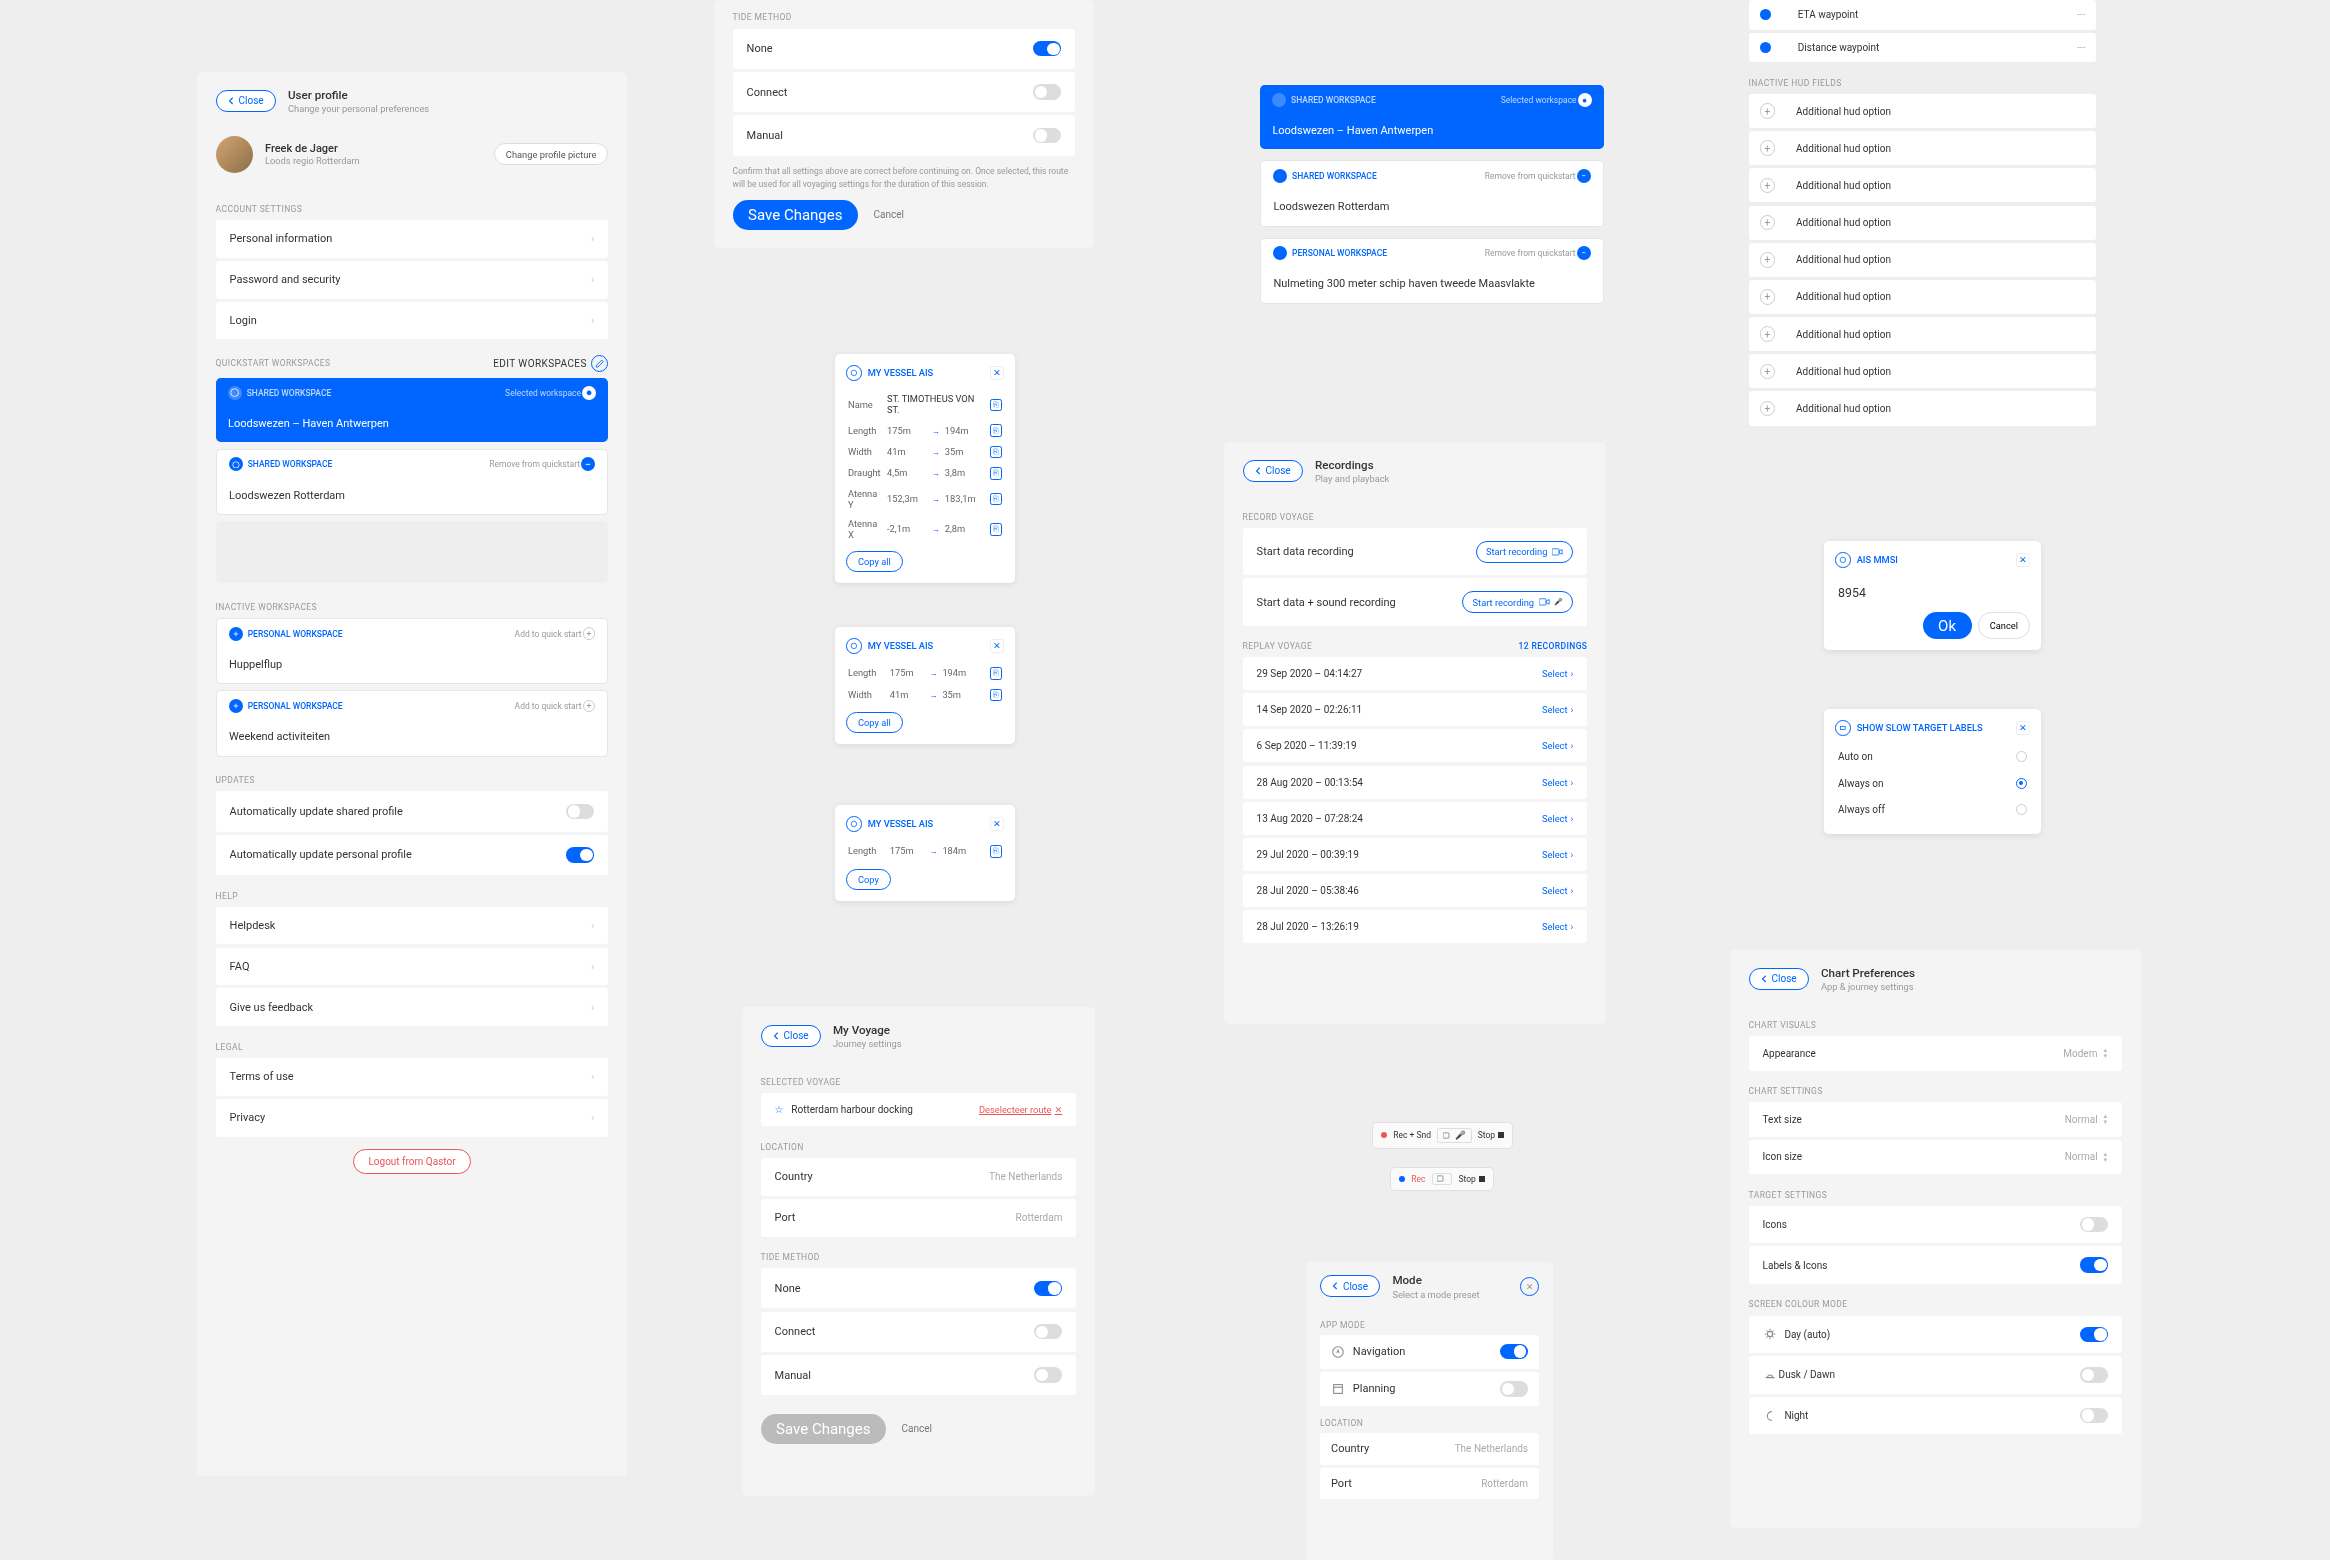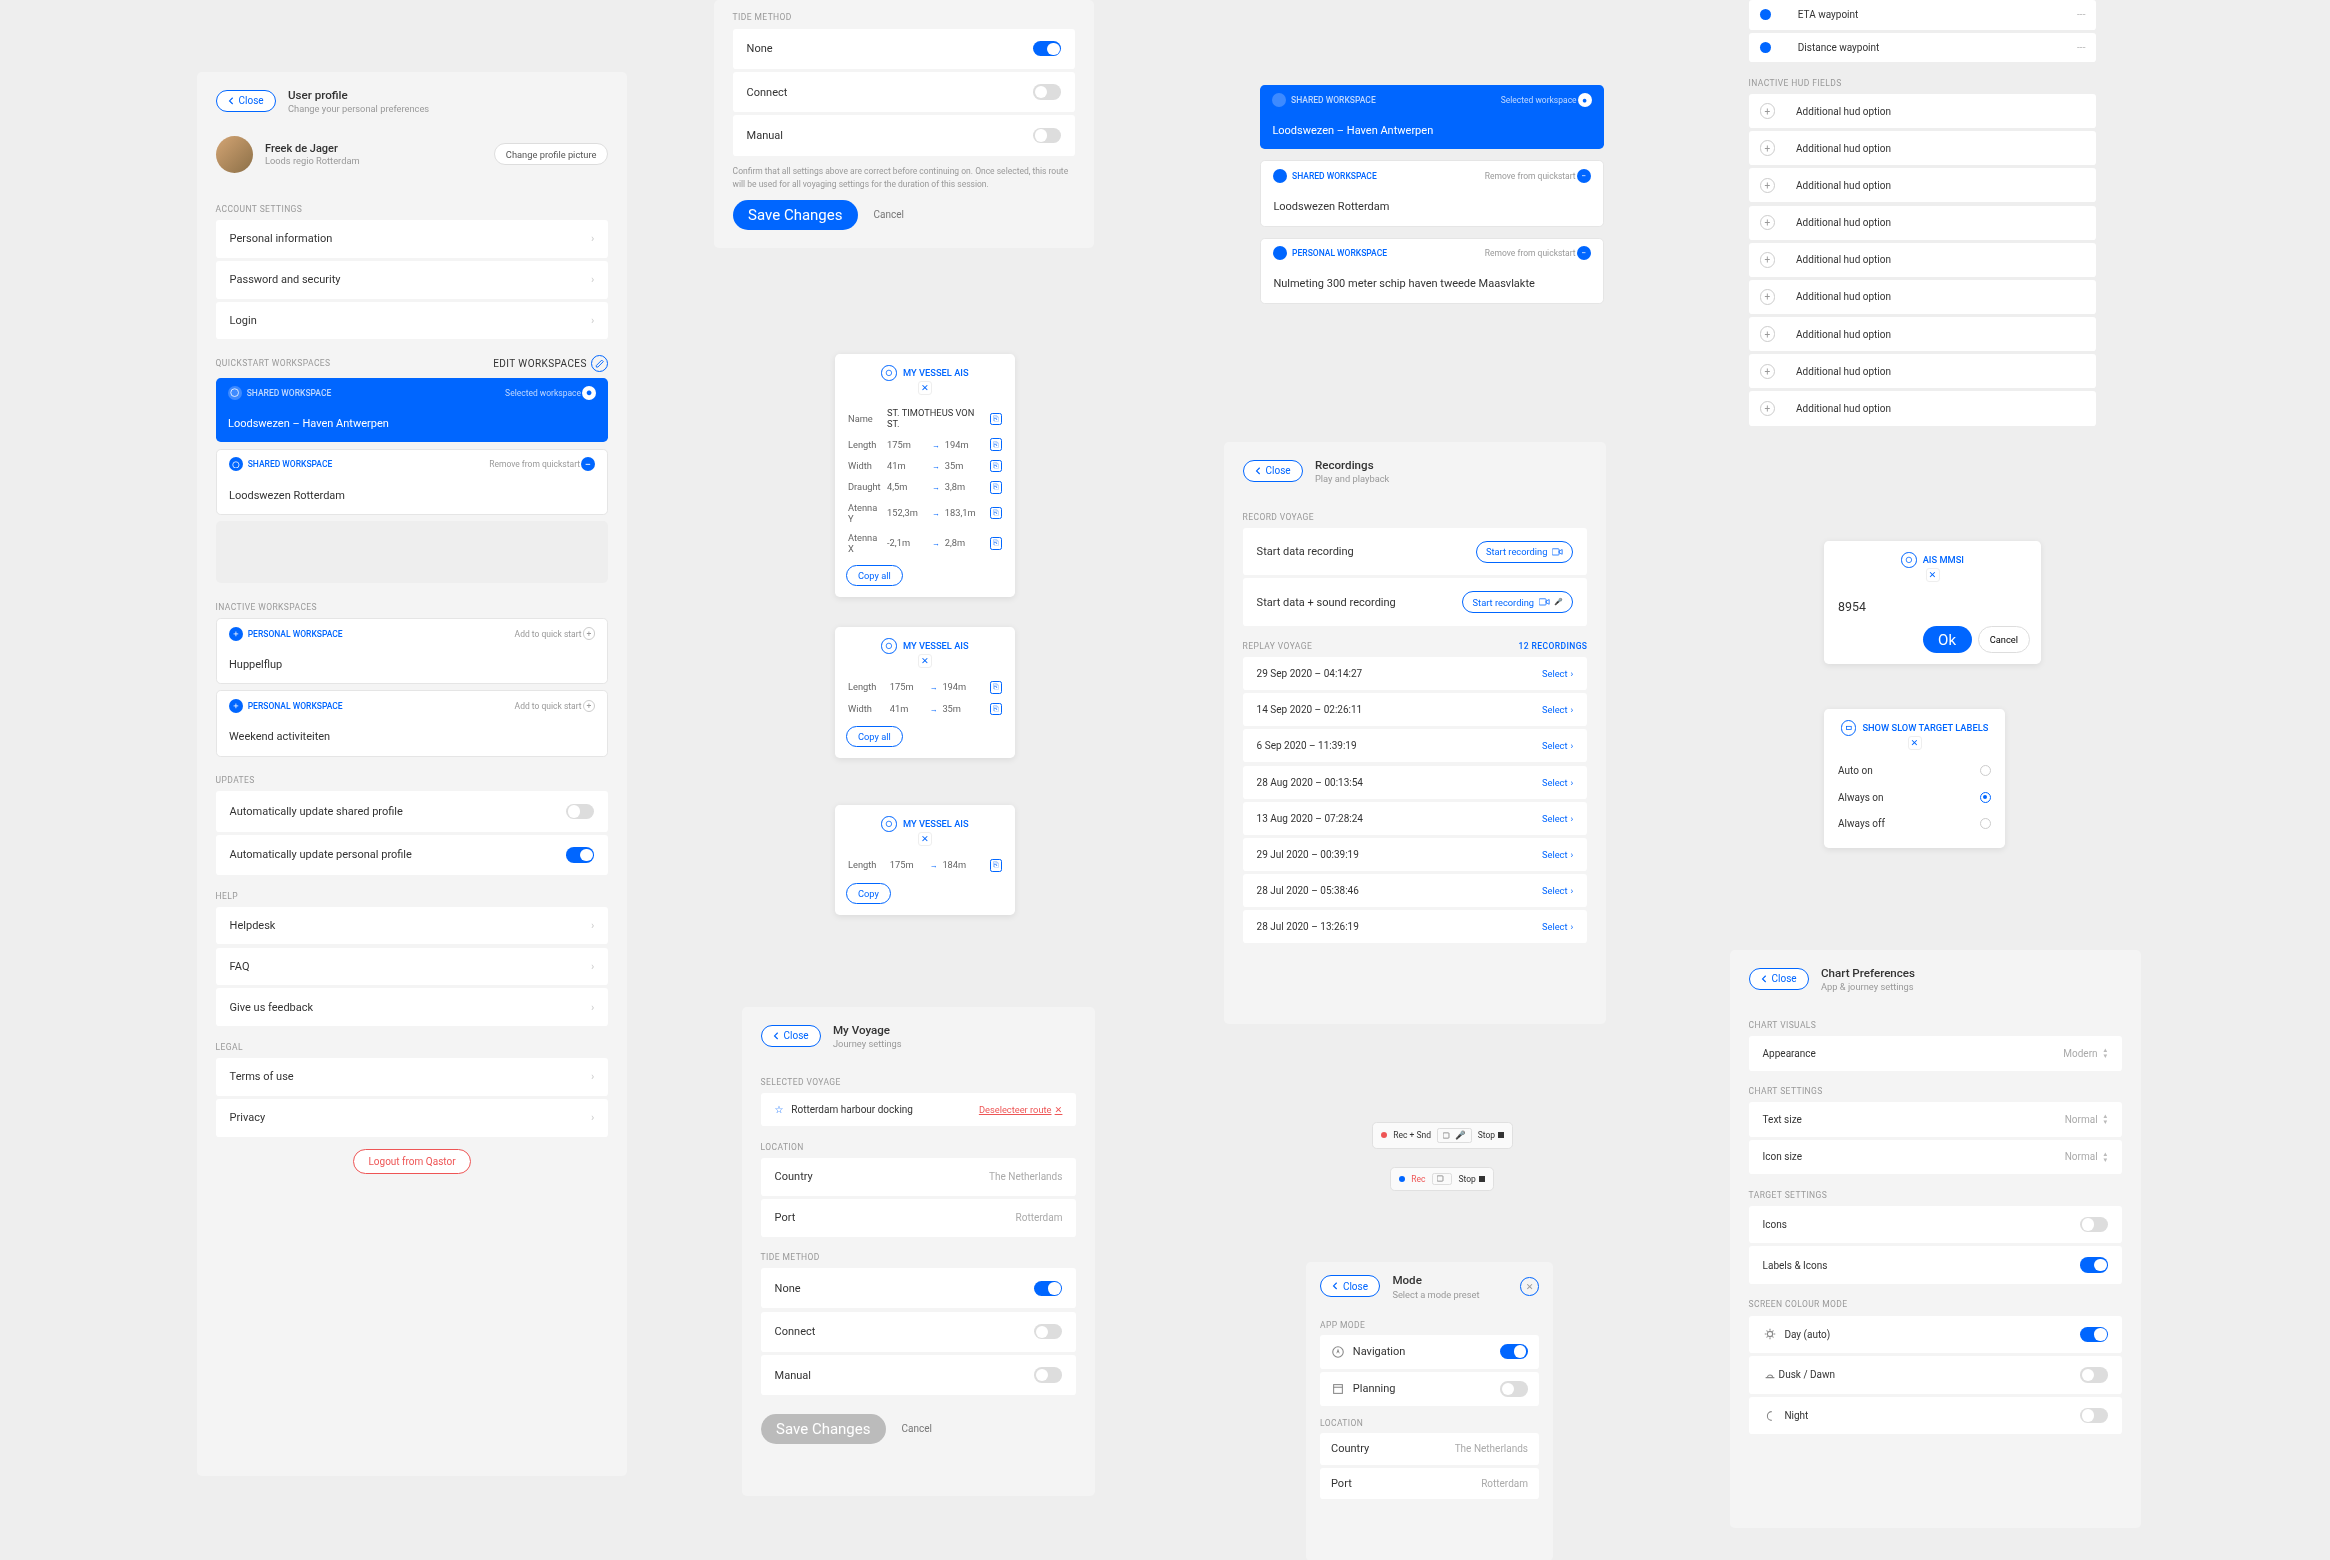--- a/index.html
+++ b/index.html
@@ -32,21 +32,21 @@
 .ws-meta.blue { color: #bfd8ff; }
 .add-circle { width: 12.4px; height: 12.4px; border: 0.8px solid #ccc; border-radius: 50%; display: inline-flex; align-items: center; justify-content: center; font-size: 8.5px; color: #999; }
 .edit-link { color: #333; font-size: 10px; display: flex; align-items: center; gap: 4.7px; cursor: pointer; }
 .edit-circle { width: 17px; height: 17px; border: 0.8px solid #0066ff; border-radius: 50%; display: inline-flex; align-items: center; justify-content: center; color: #0066ff; }
 .logout-btn { display: block; margin: 12.4px auto; border: 0.8px solid #e55; color: #e55; background: #fff; border-radius: 15.5px; padding: 6.2px 14px; font-size: 10px; cursor: pointer; }
 .btn-primary { background: #0066ff; color: #fff; border: none; border-radius: 15.5px; padding: 6.2px 15.5px; font-size: 15px; cursor: pointer; }
 .btn-primary.disabled { background: #bbb; }
 .btn-text { background: none; border: none; color: #777; font-size: 10px; padding: 6.2px 9.3px; cursor: pointer; }
 .info-text { font-size: 8.5px; color: #999; padding: 6.2px 18.6px; line-height: 1.5; }
 .small-card { position: absolute; background: #fff; border-radius: 4.7px; box-shadow: 0 1.6px 6.2px rgba(0,0,0,0.08); padding: 11px; }
-.small-card-header { display: flex; justify-content: space-between; align-items: center; margin-bottom: 7.8px; flex-direction: column; }
+.small-card-header { display: flex; justify-content: space-between; align-items: center; margin-bottom: 7.8px; }
 .small-card-title { display: flex; align-items: center; gap: 6.2px; color: #0066ff; font-size: 9.3px; text-transform: uppercase; font-weight: 500; }
 .close-x { width: 14px; height: 14px; display: inline-flex; align-items: center; justify-content: center; color: #999; cursor: pointer; border: 0.8px solid #eee; border-radius: 3.1px; font-size: 9.3px; }
 .close-x.blue { color: #0066ff; }
 .close-x.round { width: 18.6px; height: 18.6px; border-radius: 50%; border: 0.8px solid #0066ff; }
 .data-table { font-size: 9.3px; width: 100%; }
 .data-table td { padding: 3.1px 0; color: #666; }
 .data-table .arrow { color: #0066ff; font-size: 7.8px; padding: 0 4.7px; }
 .copy-icon { width: 12.4px; height: 12.4px; border: 0.8px solid #0066ff; border-radius: 2.3px; display: inline-flex; align-items: center; justify-content: center; color: #0066ff; font-size: 7px; cursor: pointer; }
 .copy-btn { border: 0.8px solid #0066ff; color: #0066ff; background: #fff; border-radius: 12.4px; padding: 3.9px 11px; font-size: 9.3px; cursor: pointer; margin-top: 6.2px; }
 .rec-row { background: #fff; margin: 0 18.6px 3.1px; border-radius: 3.1px; padding: 11px 14px; display: flex; justify-content: space-between; align-items: center; font-size: 10px; }
@@ -695,21 +695,21 @@
       </span>
     <span class="close-x blue">✕</span>
   </div>
   <div style="font-size:12.4px; color:#333; padding:9.3px 3.1px 12.4px;">8954</div>
   <div style="display:flex; justify-content:flex-end; gap:6.2px;">
     <button class="btn-primary" style="padding:4.7px 15.5px;">Ok</button>
     <button style="border:0.8px solid #ddd; background:#fff; border-radius:14px; padding:4.7px 11px; font-size:9.3px;">Cancel</button>
   </div>
 </div>
 
-<div class="small-card" style="left:1824px; top:709px; width:181px;">
+<div class="small-card" style="left:1824px; top:709px; width:217px;text-align:center;">
   <div class="small-card-header">
     <span class="small-card-title">
         <span class="small-icon-circle">
           <svg width="7.8" height="7.8" viewBox="0 0 10 10">
             <rect x="2" y="3" width="6" height="4" fill="none" stroke="#0066ff" stroke-width="1"></rect>
           </svg>
         </span>
         <span>SHOW SLOW TARGET LABELS</span>
       </span>
     <span class="close-x blue">✕</span>

